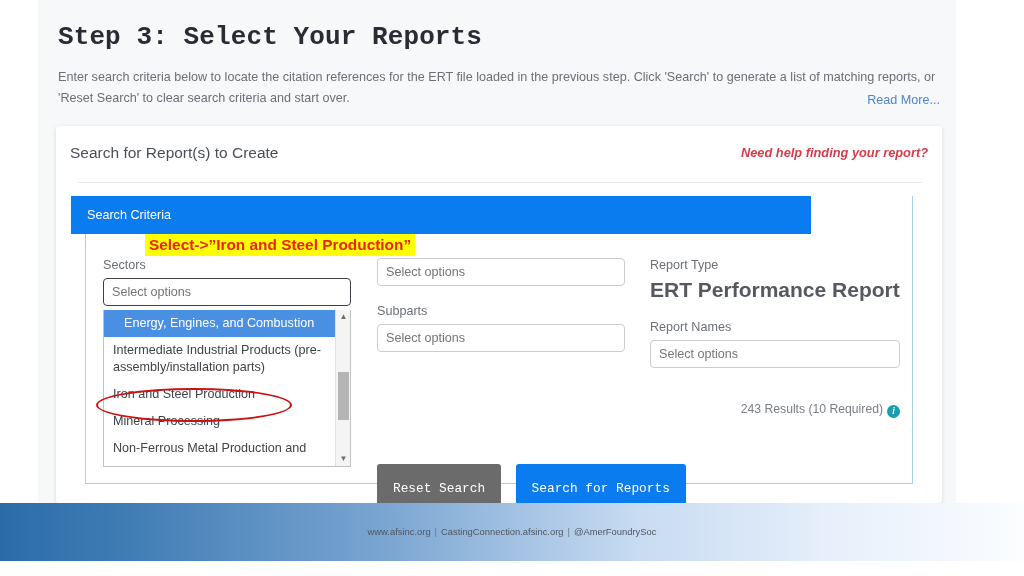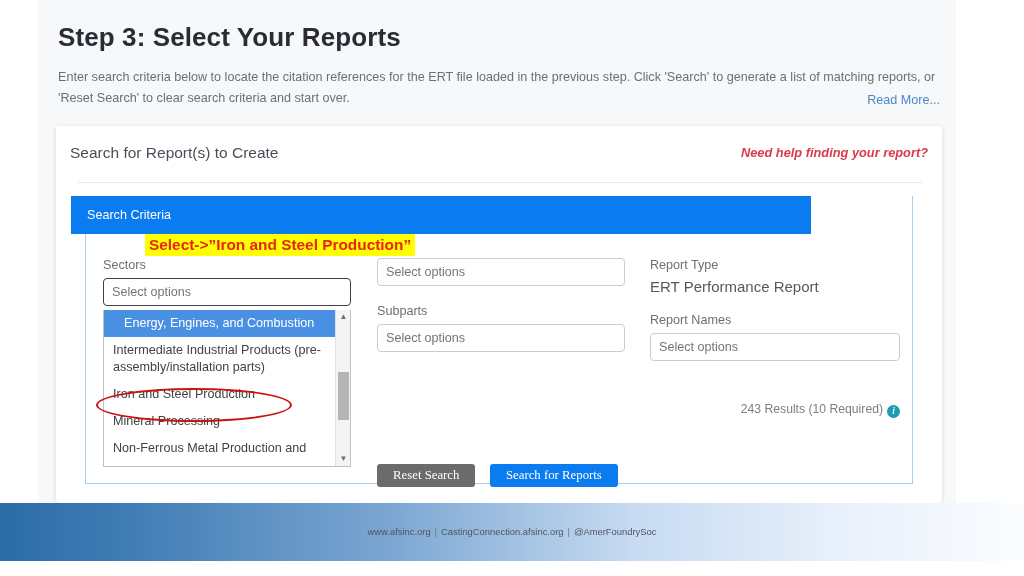--- a/index.html
+++ b/index.html
@@ -35,20 +35,21 @@
 
   
   .page-title {
     position: absolute;
     left: 58px;
     top: 22px;
     font-size: 26px;
     font-weight: bold;
     color: #2b2b36;
     letter-spacing: 0.1px;
+    font-family: Liberation Mono, monospace;
   }
 
   .page-desc {
     position: absolute;
     left: 58px;
     top: 67px;
     width: 880px;
     font-size: 12.6px;
     line-height: 21px;
     color: #6b6f76;
@@ -166,22 +167,22 @@
     outline: none;
   }
   .field-input.focused {
     border: 1px solid #3d4147;
   }
   .field-input.wide { width: 250px; }
 
   .field-gap { height: 18px; }
 
   .static-value {
-    font-size: 15px;
-    font-weight: normal;
+    font-size: 21px;
+    font-weight: bold;
     color: #55595f;
     margin-top: 1px;
   }
 
   .results-line {
     position: absolute;
     left: 565px;
     top: 168px;
     width: 250px;
     text-align: right;
@@ -271,26 +272,26 @@
   }
 
   
   .btn-row {
     position: absolute;
     left: 292px;
     top: 230px;
   }
   .btn {
     display: inline-block;
-    font-family: Liberation Serif, serif;
+    font-family: Liberation Mono, monospace;
     font-size: 12.8px;
     color: #ffffff;
     border: none;
     border-radius: 3px;
-    padding: 4px 16px;
+    padding: 17px 16px;
     cursor: pointer;
   }
   .btn-reset  { background: #6b6b6b; }
   .btn-search { background: #0b7bf0; margin-left: 10px; }
 
   
   .annot-highlight {
     position: absolute;
     left: 145px;
     top: 234px;

